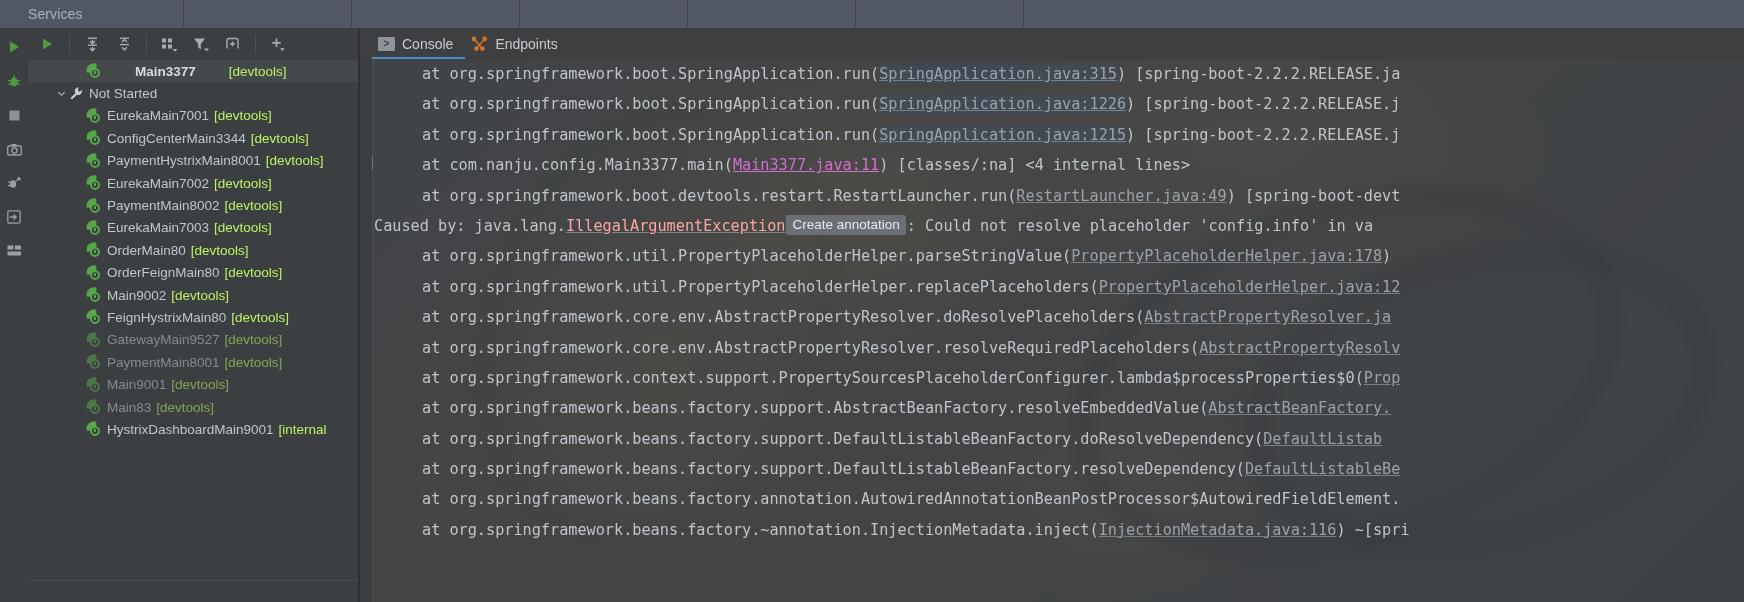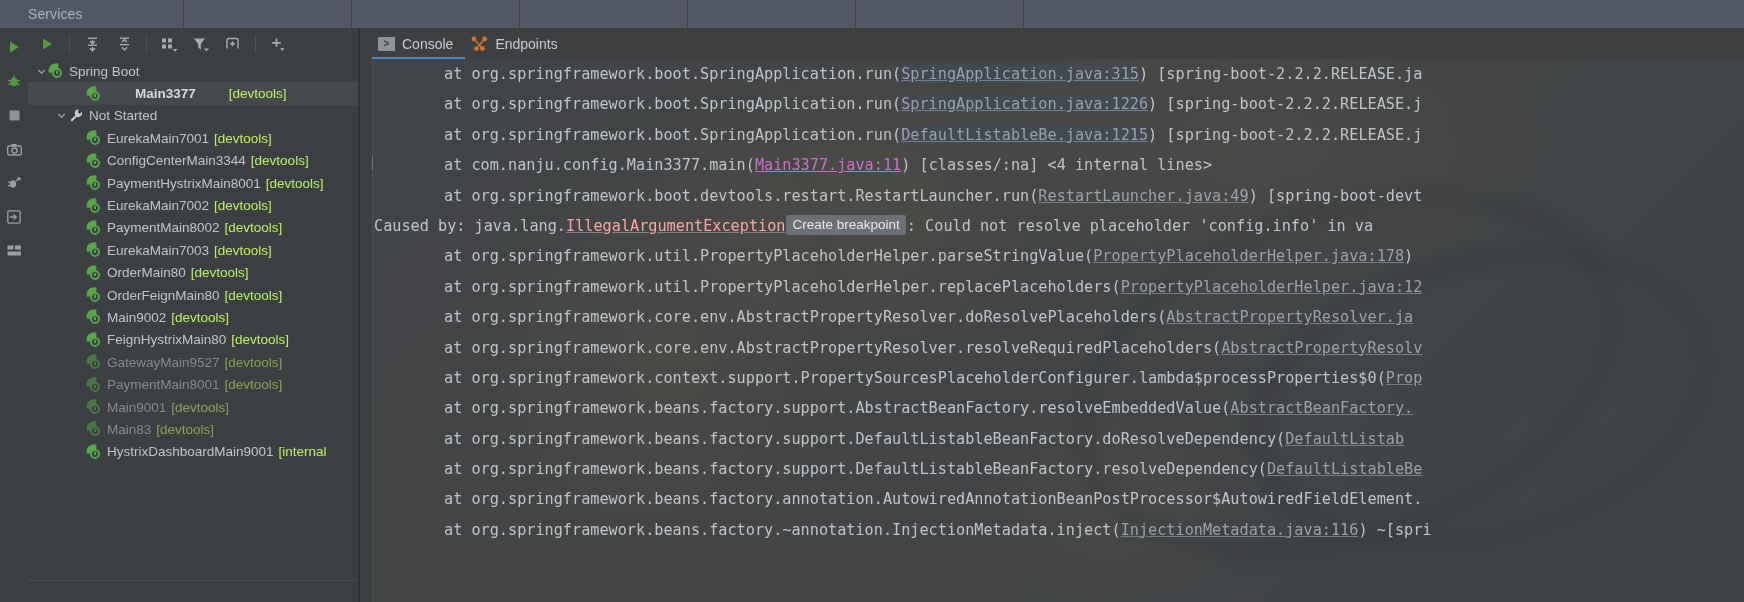--- a/index.html
+++ b/index.html
@@ -228,21 +228,21 @@
     white-space: nowrap;
     overflow: hidden;
   }
   .cline {
     height: 30.4px;
     line-height: 30.4px;
     white-space: nowrap;
     position: relative;
     padding-left: 2px;
   }
-  .indent { padding-left: 72px; }
+  .indent { padding-left: 50px; }
   .lnk {
     color: #9aa3ac;
     text-decoration: underline;
     text-decoration-color: #777f88;
   }
   .lnk-hi {
     color: #d16fd1;
     text-decoration: underline;
     text-decoration-color: #d16fd1;
   }
@@ -391,34 +391,20 @@
     <div class="tb-btn">
       <svg width="19" height="17" viewBox="0 0 19 17">
         <path d="M7.5 2.5 V11 M3.2 6.8 H11.8" stroke="#a7adb4" stroke-width="1.7"></path>
         <path d="M11 12.2 L13.3 15 L15.6 12.2 Z" fill="#a7adb4"></path>
       </svg>
     </div>
   </div>
 
   <div class="tree">
 
-    <div class="trow ind0">
-      <span class="chev">
-        <svg width="11" height="11" viewBox="0 0 11 11">
-            <path d="M2.3 4 L5.5 7.3 L8.7 4" stroke="#9aa0a6" stroke-width="1.4" fill="none"></path>
-          </svg>
-      </span>
-      <span class="ticon">
-        <span class="leaficon">
-            <span class="leaf"></span>
-            <span class="gear"></span>
-          </span>
-      </span>
-      <span class="tlabel">Spring Boot</span>
-    </div>
 
 
     <div class="trow ind2 sel">
       <span class="ticon">
         <span class="leaficon">
             <span class="leaf"></span>
             <span class="gear"></span>
           </span>
       </span>
       <span class="tlabel bold">Main3377</span>
@@ -630,33 +616,33 @@
 
       <div class="cline indent">
         <span class="muted">at org.springframework.boot.SpringApplication.run(</span><span class="lnk lnk-sel">SpringApplication.java:315</span><span class="muted">) [spring-boot-2.2.2.RELEASE.ja</span>
       </div>
 
       <div class="cline indent">
         <span class="muted">at org.springframework.boot.SpringApplication.run(</span><span class="lnk lnk-sel">SpringApplication.java:1226</span><span class="muted">) [spring-boot-2.2.2.RELEASE.j</span>
       </div>
 
       <div class="cline indent">
-        <span class="muted">at org.springframework.boot.SpringApplication.run(</span><span class="lnk lnk-sel">DefaultListableBe.java:1215</span><span class="muted">) [spring-boot-2.2.2.RELEASE.j</span>
+        <span class="muted">at org.springframework.boot.SpringApplication.run(</span><span class="lnk lnk-sel">SpringApplication.java:1215</span><span class="muted">) [spring-boot-2.2.2.RELEASE.j</span>
       </div>
 
       <div class="cline indent">
         <span class="fold-plus">+</span><span class="muted">at com.nanju.config.Main3377.main(</span><span class="lnk-hi">Main3377.java:11</span><span class="muted">) [classes/:na] &lt;4 internal lines&gt;</span>
       </div>
 
       <div class="cline indent">
         <span class="muted">at org.springframework.boot.devtools.restart.RestartLauncher.run(</span><span class="lnk">RestartLauncher.java:49</span><span class="muted">) [spring-boot-devt</span>
       </div>
 
       <div class="cline">
-        <span class="muted">Caused by: java.lang.</span><span class="exc">IllegalArgumentException</span><span class="tooltip-bp">Create breakpoint</span><span class="muted">: Could not resolve placeholder 'config.info' in va</span>
+        <span class="muted">Caused by: java.lang.</span><span class="exc">IllegalArgumentException</span><span class="tooltip-bp">Create annotation</span><span class="muted">: Could not resolve placeholder 'config.info' in va</span>
       </div>
 
       <div class="cline indent">
         <span class="muted">at org.springframework.util.PropertyPlaceholderHelper.parseStringValue(</span><span class="lnk">PropertyPlaceholderHelper.java:178</span><span class="muted">)</span>
       </div>
 
       <div class="cline indent">
         <span class="muted">at org.springframework.util.PropertyPlaceholderHelper.replacePlaceholders(</span><span class="lnk">PropertyPlaceholderHelper.java:12</span>
       </div>
 

